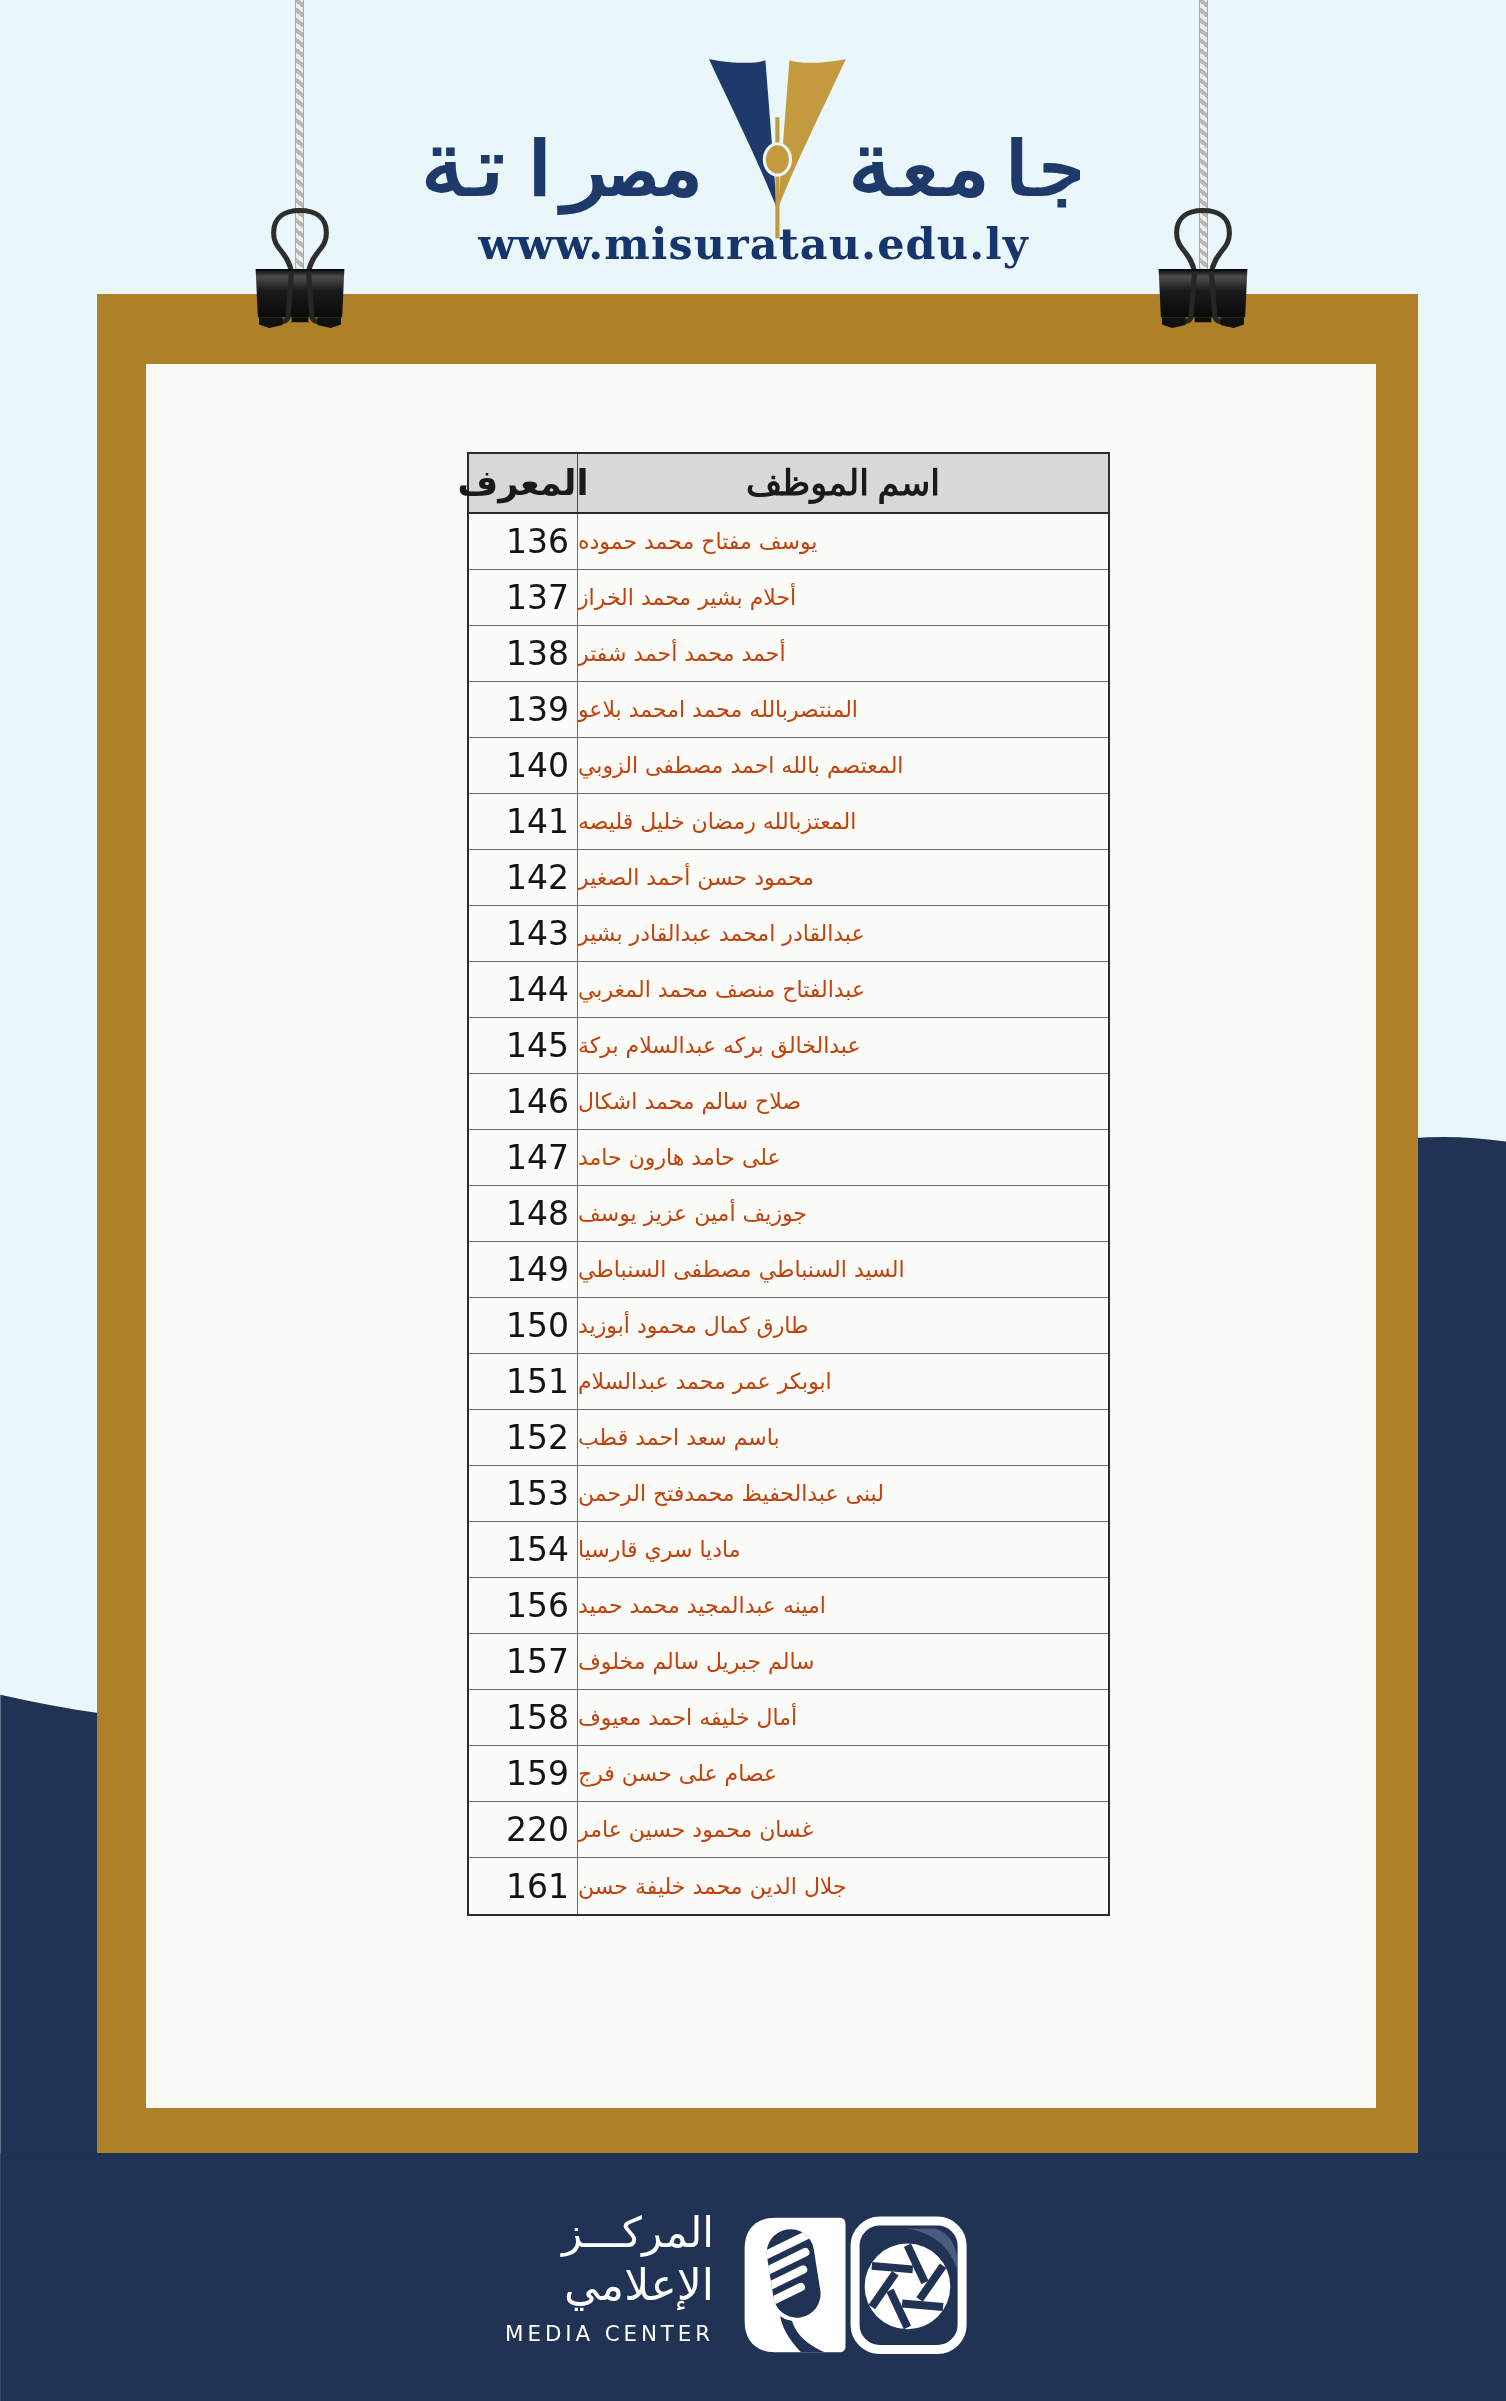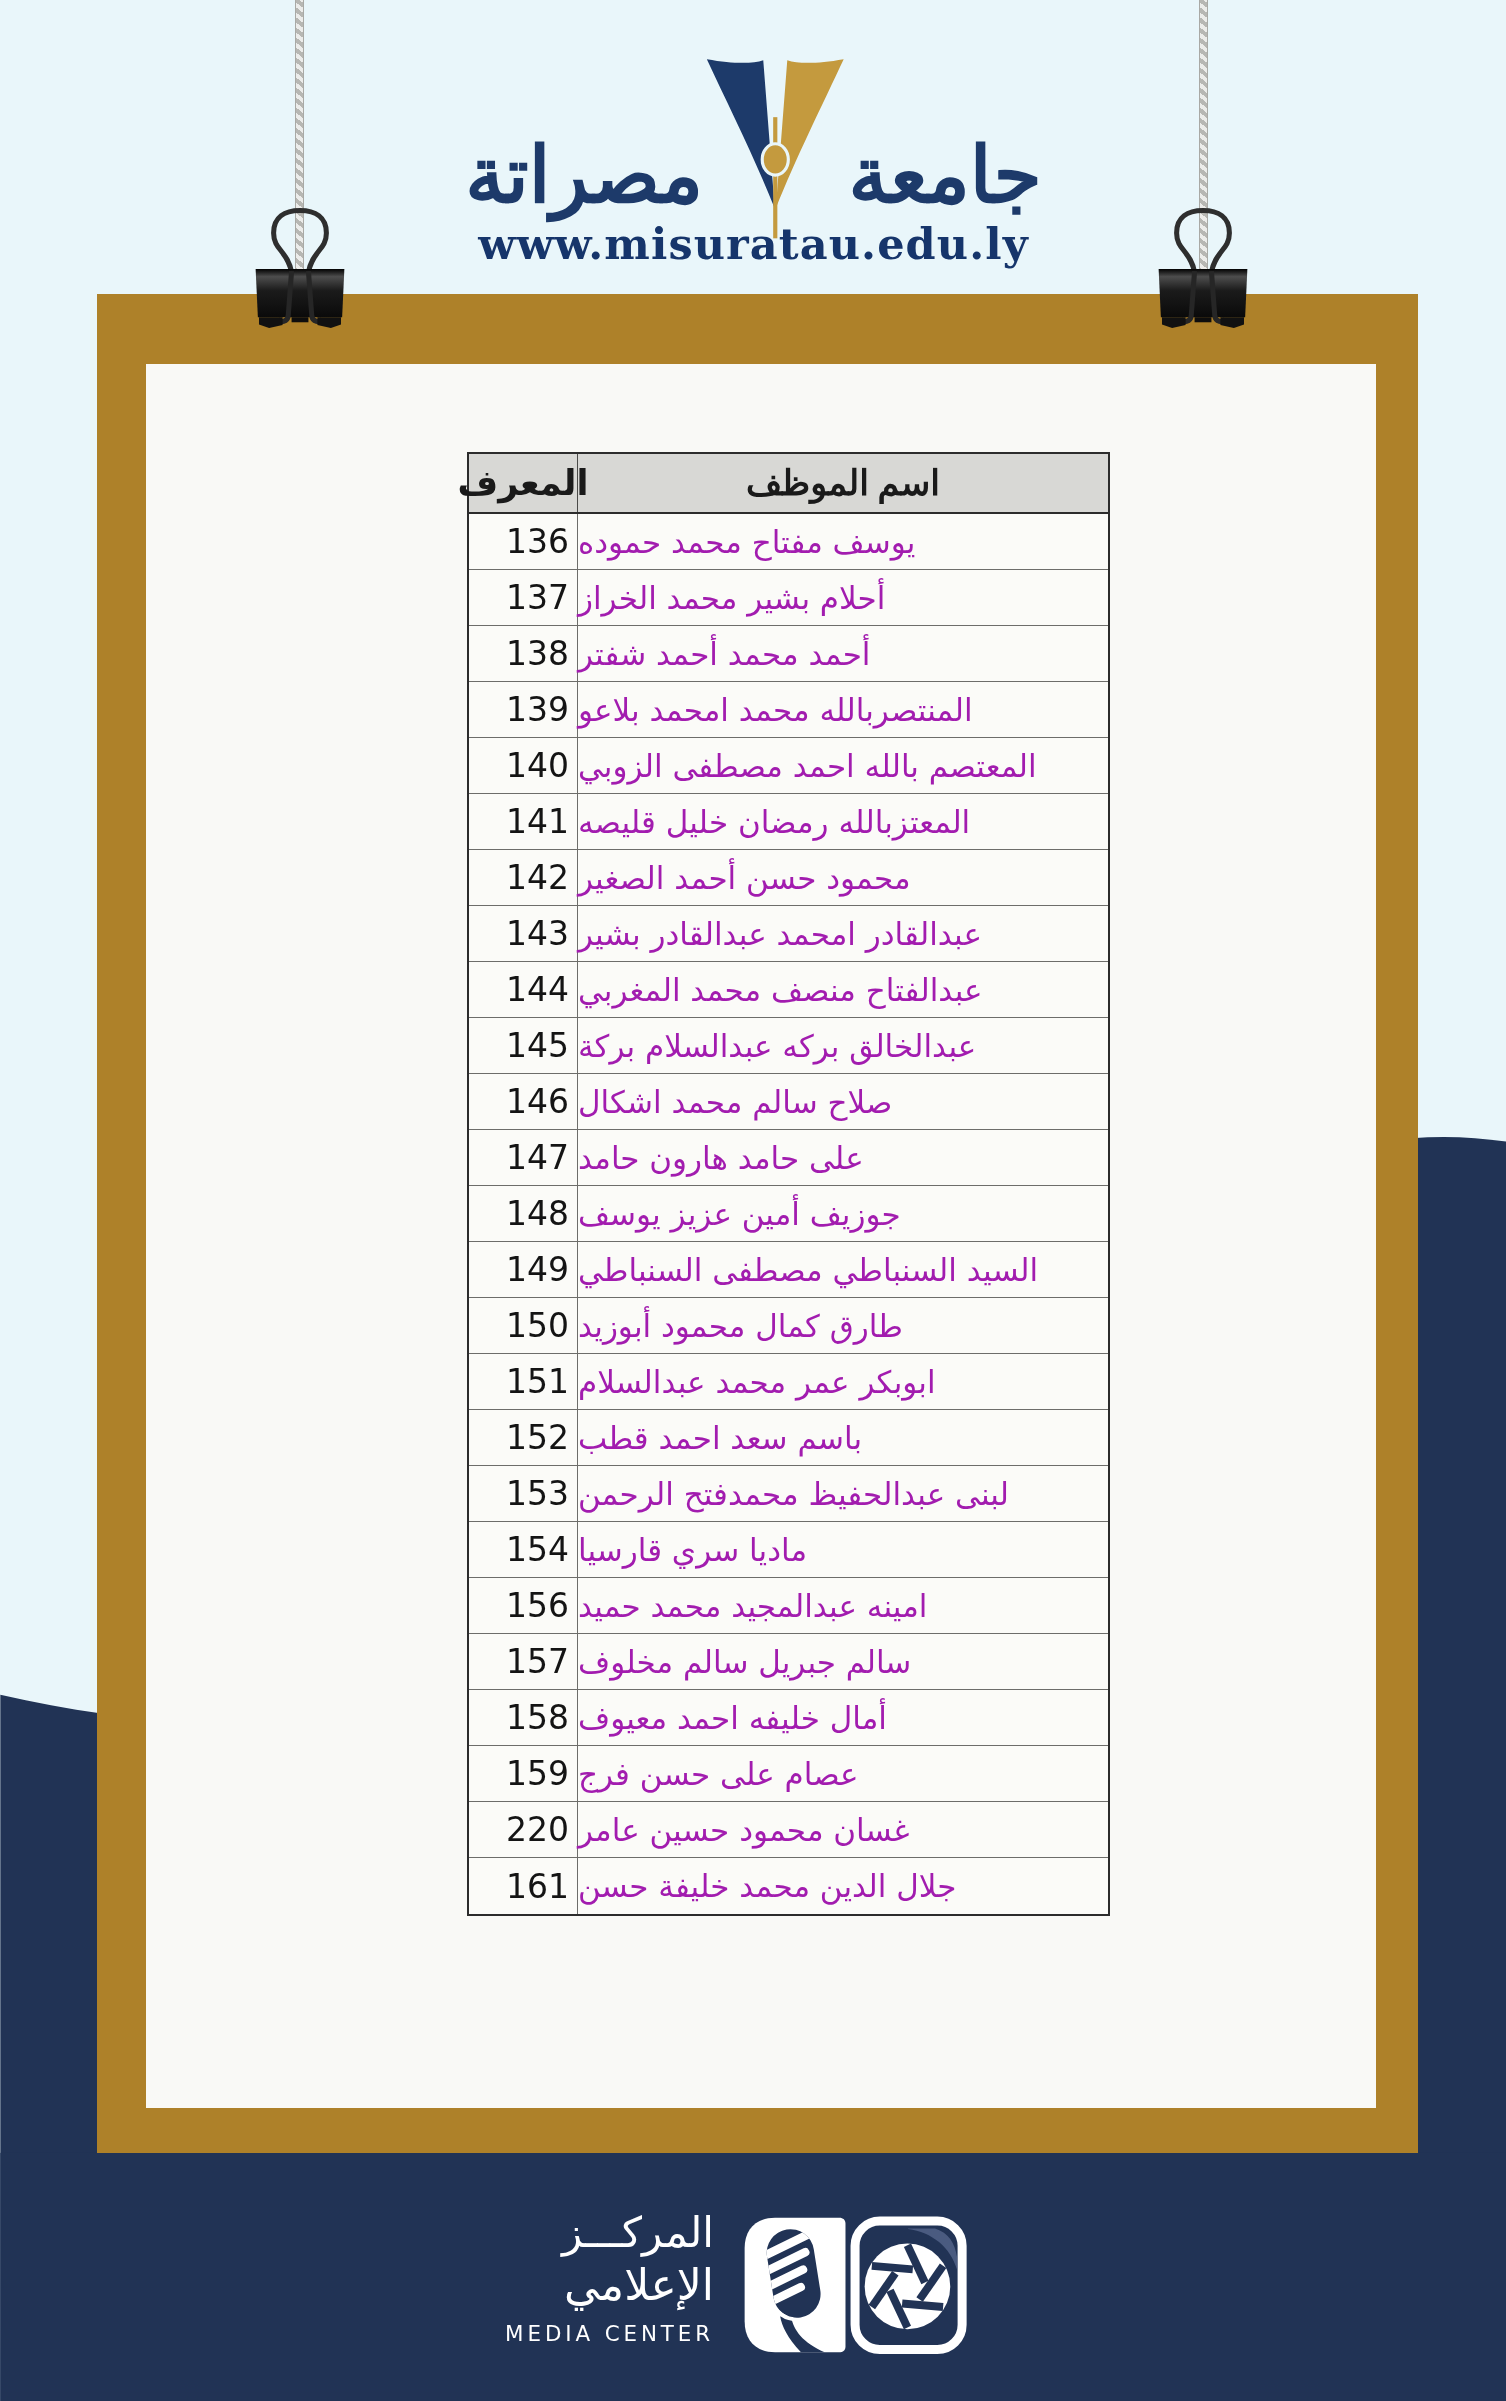--- a/index.html
+++ b/index.html
@@ -12,21 +12,21 @@
     font-family:"DejaVu Sans",sans-serif;
   }
   
   #decor{position:absolute;left:0;top:0;z-index:0;}
   
   .uni-logo{
     position:absolute;top:50px;left:50%;transform:translateX(-50%);
     display:flex;align-items:flex-end;gap:2.3px;z-index:2;
   }
   .uni-word{
-    font-family:Liberation Sans, sans-serif;
+    font-family:Liberation Mono, monospace;
     font-size:78px;font-weight:bold;color:#1d3a6a;
     line-height:1;margin-bottom:33px;direction:rtl;
   }
   .site-url{
     position:absolute;top:219px;left:0;width:100%;
     text-align:center;
     font-family:"DejaVu Serif",serif;
     font-size:43px;font-weight:600;color:#16356b;
     letter-spacing:1.1px;z-index:2;
   }
@@ -67,21 +67,21 @@
   .th-name{flex:1;order:1;font-family:Liberation Serif, serif;}
   .trow{display:flex;height:56px;border-bottom:1.7px solid #6d6d6a;}
   .trow:last-child{border-bottom:none;}
   .cell-id{
     width:109px;border-right:1.7px solid #6d6d6a;
     display:flex;align-items:center;justify-content:flex-end;
     padding-right:8px;font-size:33px;color:#141414;
   }
   .cell-name{
     flex:1;display:flex;align-items:center;justify-content:flex-end;
-    padding-right:19px;font-size:31px;color:#a21caf;direction:rtl;
+    padding-right:19px;font-size:22px;color:#c2410c;direction:rtl;
   }
   
   .mc-logo-text{
     position:absolute;left:495px;top:2208px;width:219px;
     text-align:right;color:#ffffff;z-index:2;
   }
   .mc-ar1{font-size:42px;line-height:1.18;direction:rtl;}
   .mc-ar2{font-size:44px;line-height:1.22;direction:rtl;}
   .mc-en{
     font-size:21.4px;letter-spacing:3.9px;margin-top:10px;

